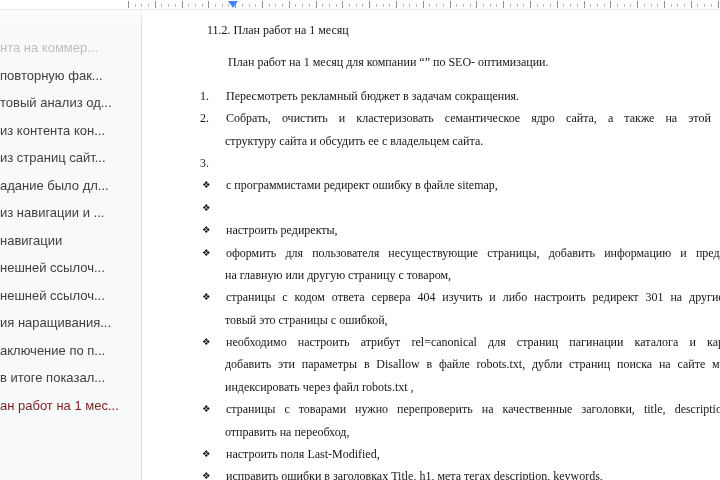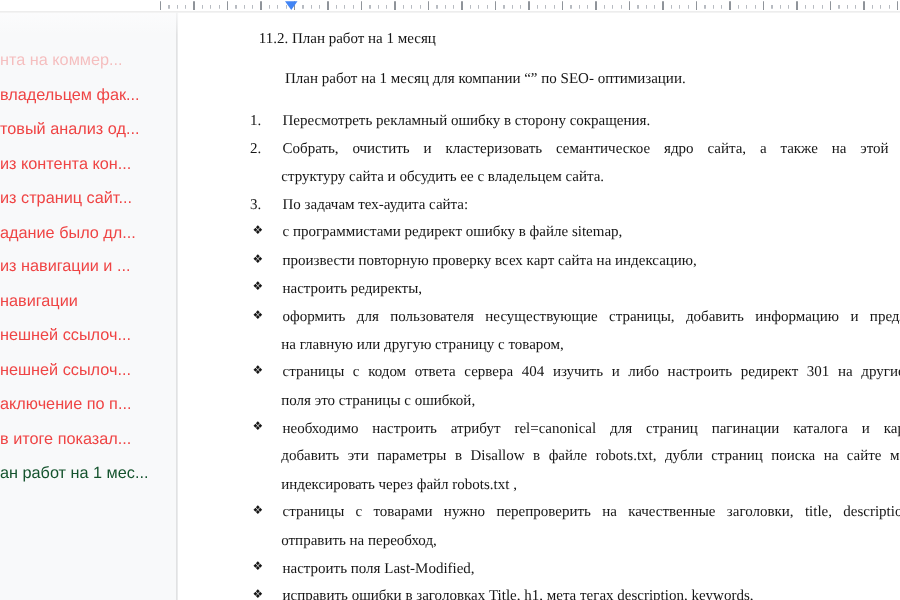--- a/index.html
+++ b/index.html
@@ -28,23 +28,23 @@
   }
 
   
   #sidebar {
     position:absolute; top:10px; left:0; width:142px; bottom:0;
     background:#f8f9fa; border-right:1px solid #d9dadb;
     padding-top:24px; box-sizing:border-box; overflow:hidden;
   }
   .outline-item {
     height:27.5px; display:flex; align-items:center;
-    font-size:13px; color:#ef4444; white-space:nowrap; cursor:pointer;
+    font-size:13px; color:#404040; white-space:nowrap; cursor:pointer;
   }
-  .outline-item.active { color:#14532d; }
+  .outline-item.active { color:#7f1d1d; }
   .outline-item.faded  { opacity:0.32; }
   #sidebar-fade {
     position:absolute; top:0; left:0; right:1px; height:28px;
     background:linear-gradient(#fdfdfe, rgba(248,249,250,0));
     pointer-events:none;
   }
 
   
   #page {
     position:absolute; left:143px; top:10px; width:650px; bottom:0;
@@ -75,21 +75,21 @@
   <div class="ticks-major"></div>
   <div id="indent-marker"></div>
 </div>
 
 <nav id="sidebar">
 
 <div class="outline-item faded">
       <span>нта на коммер...</span>
     </div>
     <div class="outline-item">
-      <span>владельцем фак...</span>
+      <span>повторную фак...</span>
     </div>
     <div class="outline-item">
       <span>товый анализ од...</span>
     </div>
     <div class="outline-item">
       <span>из контента кон...</span>
     </div>
     <div class="outline-item">
       <span>из страниц сайт...</span>
     </div>
@@ -102,46 +102,49 @@
     <div class="outline-item">
       <span>навигации</span>
     </div>
     <div class="outline-item">
       <span>нешней ссылоч...</span>
     </div>
     <div class="outline-item">
       <span>нешней ссылоч...</span>
     </div>
     <div class="outline-item">
+      <span>ия наращивания...</span>
+    </div>
+    <div class="outline-item">
       <span>аключение по п...</span>
     </div>
     <div class="outline-item">
       <span>в итоге показал...</span>
     </div>
     <div class="outline-item active">
       <span>ан работ на 1 мес...</span>
     </div>
   </nav>
 <div id="sidebar-fade"></div>
 
 <main id="page">
 
 <div class="line heading"><span>11.2. План работ на 1 месяц</span></div>
     <div class="line intro"><span>План работ на 1 месяц для компании “” по SEO- оптимизации.</span></div>
-    <div class="line item first-item"><span class="marker">1.</span><span>Пересмотреть рекламный ошибку в сторону сокращения.</span></div>
+    <div class="line item first-item"><span class="marker">1.</span><span>Пересмотреть рекламный бюджет в задачам сокращения.</span></div>
     <div class="line item justify"><span class="marker">2.</span><span>Собрать, очистить и кластеризовать семантическое ядро сайта, а также на этой осно</span></div>
     <div class="line cont"><span>структуру сайта и обсудить ее с владельцем сайта.</span></div>
-    <div class="line item"><span class="marker">3.</span><span>По задачам тех-аудита сайта:</span></div>
+    <div class="line item"><span class="marker">3.</span></div>
     <div class="line item"><span class="marker bullet">❖</span><span>с программистами редирект ошибку в файле sitemap,</span></div>
-    <div class="line item"><span class="marker bullet">❖</span><span>произвести повторную проверку всех карт сайта на индексацию,</span></div>
+    <div class="line item"><span class="marker bullet">❖</span></div>
     <div class="line item"><span class="marker bullet">❖</span><span>настроить редиректы,</span></div>
     <div class="line item justify"><span class="marker bullet">❖</span><span>оформить для пользователя несуществующие страницы, добавить информацию и предложи</span></div>
     <div class="line cont"><span>на главную или другую страницу с товаром,</span></div>
     <div class="line item justify"><span class="marker bullet">❖</span><span>страницы с кодом ответа сервера 404 изучить и либо настроить редирект 301 на другие, ли</span></div>
-    <div class="line cont"><span>поля это страницы с ошибкой,</span></div>
+    <div class="line cont"><span>товый это страницы с ошибкой,</span></div>
     <div class="line item justify"><span class="marker bullet">❖</span><span>необходимо настроить атрибут rel=canonical для страниц пагинации каталога и карточе</span></div>
     <div class="line cont justify"><span>добавить эти параметры в Disallow в файле robots.txt, дубли страниц поиска на сайте можно</span></div>
     <div class="line cont"><span>индексировать через файл robots.txt ,</span></div>
     <div class="line item justify"><span class="marker bullet">❖</span><span>страницы с товарами нужно перепроверить на качественные заголовки, title, description, k</span></div>
     <div class="line cont"><span>отправить на переобход,</span></div>
     <div class="line item"><span class="marker bullet">❖</span><span>настроить поля Last-Modified,</span></div>
     <div class="line item"><span class="marker bullet">❖</span><span>исправить ошибки в заголовках Title, h1, мета тегах description, keywords,</span></div>
   </main>
 
 </body></html>

